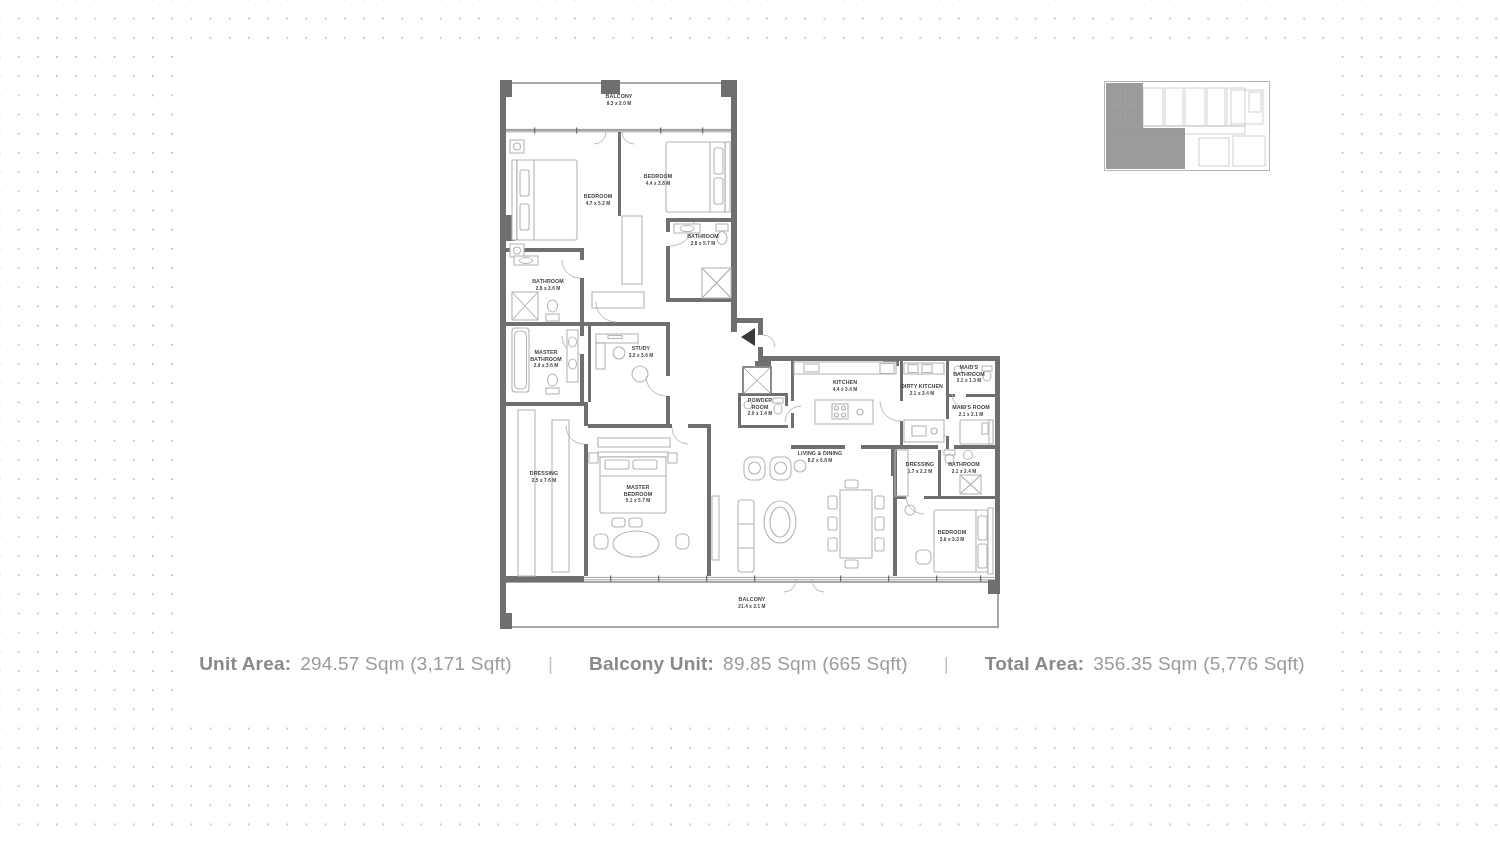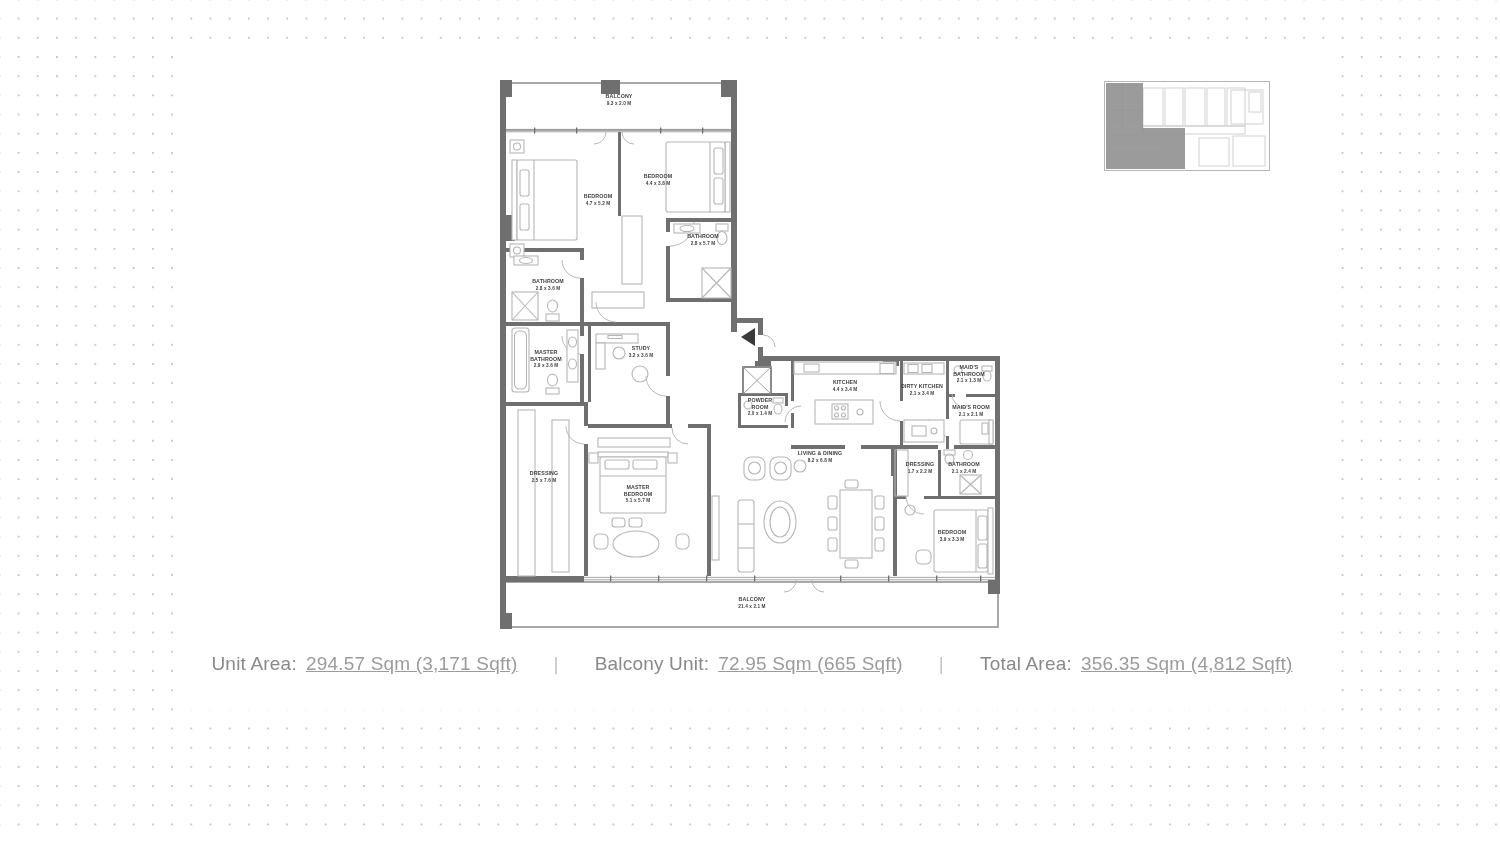--- a/index.html
+++ b/index.html
@@ -6,22 +6,22 @@
   body{width:1500px;height:842px;position:relative;overflow:hidden;background:#ffffff;
        font-family:"Liberation Sans",sans-serif;}
   .dots{position:absolute;inset:0;
         background-image:radial-gradient(circle,#c9c9c9 1.15px,rgba(255,255,255,0) 1.35px);
         background-size:19.2px 19.2px;background-position:9px 9px;}
   .canvas{position:absolute;left:178px;top:52px;width:1148px;height:658px;background:#ffffff;}
   svg.plan{position:absolute;left:310px;top:24px;}
   svg.keyplan{position:absolute;left:925px;top:28px;}
   .footer{position:absolute;left:0;top:601px;width:100%;display:flex;justify-content:center;
           align-items:baseline;font-size:19px;letter-spacing:.2px;color:#9b9b9b;white-space:nowrap;}
-  .f-label{font-weight:normal;color:#898989;margin-right:9px;}
-  .f-val{color:#9b9b9b;text-decoration:underline;}
+  .f-label{font-weight:bold;color:#898989;margin-right:9px;}
+  .f-val{color:#9b9b9b;}
   .sep{color:#c3c3c3;margin:0 36px;}
   
   .w{fill:#6f6f6f;}
   .thin{stroke:#a8a8a8;stroke-width:2;fill:none;}
   .wl{stroke:#9a9a9a;stroke-width:0.9;fill:none;}
   .f{stroke:#b6b6b6;stroke-width:1.1;fill:#ffffff;}
   .fn{stroke:#b6b6b6;stroke-width:1.1;fill:none;}
   .arc{stroke:#b0b0b0;stroke-width:0.9;fill:none;}
   .tick{fill:#6f6f6f;}
   .lbl{font-family:"Liberation Sans",sans-serif;font-size:5.3px;font-weight:bold;fill:#3f3f3f;
@@ -419,19 +419,19 @@
     </g>
     <polygon points="3,3 40,3 40,48 82,48 82,89 3,89" fill="#909090" fill-opacity="0.9"></polygon>
     <path d="M8 24 H36 M8 46 H36 M8 68 H60 M22 3 V44" stroke="#a2a2a2" stroke-width="0.7" fill="none"></path>
   </svg>
 
   <div class="footer">
     <span class="f-label">Unit Area:</span>
     <span class="f-val">294.57 Sqm (3,171 Sqft)</span>
     <span class="sep">|</span>
     <span class="f-label">Balcony Unit:</span>
-    <span class="f-val">72.95 Sqm (665 Sqft)</span>
+    <span class="f-val">89.85 Sqm (665 Sqft)</span>
     <span class="sep">|</span>
     <span class="f-label">Total Area:</span>
-    <span class="f-val">356.35 Sqm (4,812 Sqft)</span>
+    <span class="f-val">356.35 Sqm (5,776 Sqft)</span>
   </div>
 
 </div>
 
 </body></html>

